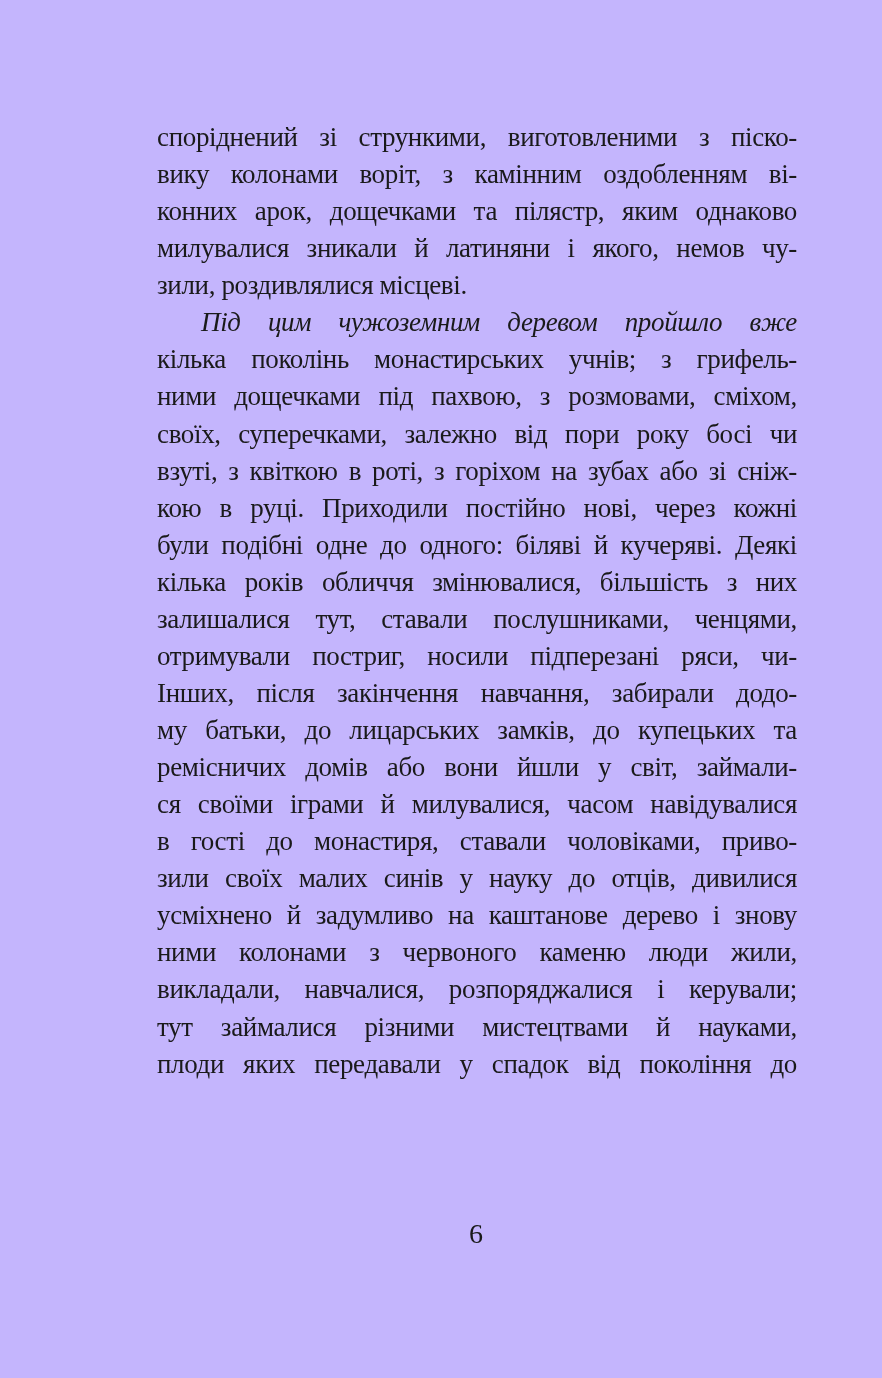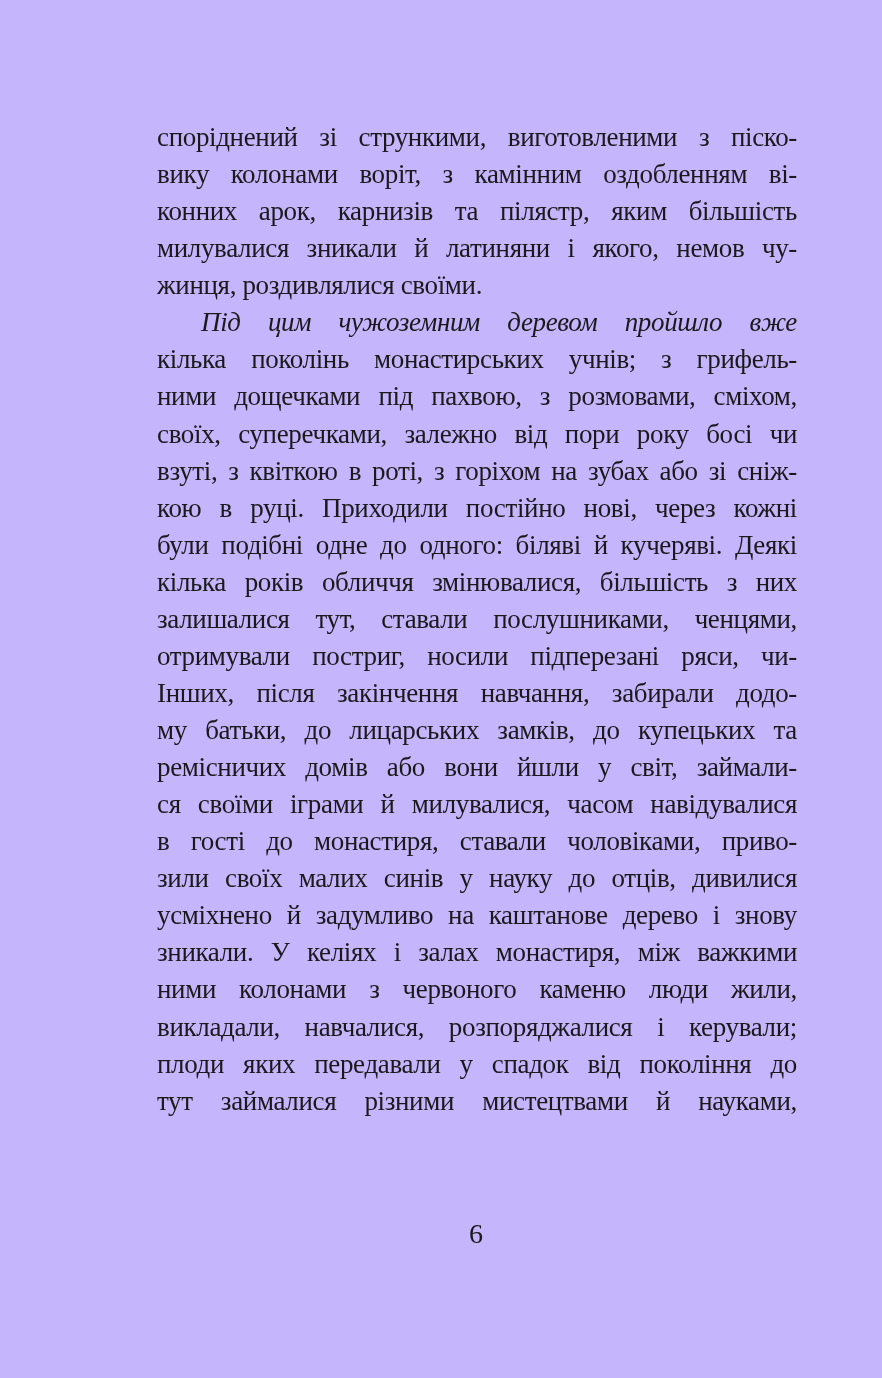--- a/index.html
+++ b/index.html
@@ -59,42 +59,41 @@
   }
 </style>
 </head>
 <body>
 
 <div class="page">
   <div class="text-block">
 
     <span class="line">споріднений зі стрункими, виготовленими з піско-</span>
     <span class="line">вику колонами воріт, з камінним оздобленням ві-</span>
-    <span class="line">конних арок, карнизів та пілястр, яким більшість</span>
+    <span class="line">конних арок, дощечками та пілястр, яким однаково</span>
     <span class="line">милувалися зникали й латиняни і якого, немов чу-</span>
-    <span class="line last">жинця, роздивлялися своїми.</span>
+    <span class="line last">зили, роздивлялися місцеві.</span>
 
     <span class="line indent">Під цим чужоземним деревом пройшло вже</span>
     <span class="line">кілька поколінь монастирських учнів; з грифель-</span>
     <span class="line">ними дощечками під пахвою, з розмовами, сміхом,</span>
     <span class="line">своїх, суперечками, залежно від пори року босі чи</span>
     <span class="line">взуті, з квіткою в роті, з горіхом на зубах або зі сніж-</span>
     <span class="line">кою в руці. Приходили постійно нові, через кожні</span>
     <span class="line">були подібні одне до одного: біляві й кучеряві. Деякі</span>
     <span class="line">кілька років обличчя змінювалися, більшість з них</span>
     <span class="line">залишалися тут, ставали послушниками, ченцями,</span>
     <span class="line">отримували постриг, носили підперезані ряси, чи-</span>
     <span class="line">Інших, після закінчення навчання, забирали додо-</span>
     <span class="line">му батьки, до лицарських замків, до купецьких та</span>
     <span class="line">ремісничих домів або вони йшли у світ, займали-</span>
     <span class="line">ся своїми іграми й милувалися, часом навідувалися</span>
     <span class="line">в гості до монастиря, ставали чоловіками, приво-</span>
     <span class="line">зили своїх малих синів у науку до отців, дивилися</span>
     <span class="line">усміхнено й задумливо на каштанове дерево і знову</span>
-    <span class="line">зникали. У келіях і залах монастиря, між важкими</span>
     <span class="line">ними колонами з червоного каменю люди жили,</span>
     <span class="line">викладали, навчалися, розпоряджалися і керували;</span>
+    <span class="line">тут займалися різними мистецтвами й науками,</span>
     <span class="line">плоди яких передавали у спадок від покоління до</span>
-    <span class="line">тут займалися різними мистецтвами й науками,</span>
   </div>
 
   <div class="page-number">6</div>
 </div>
 
 </body></html>

